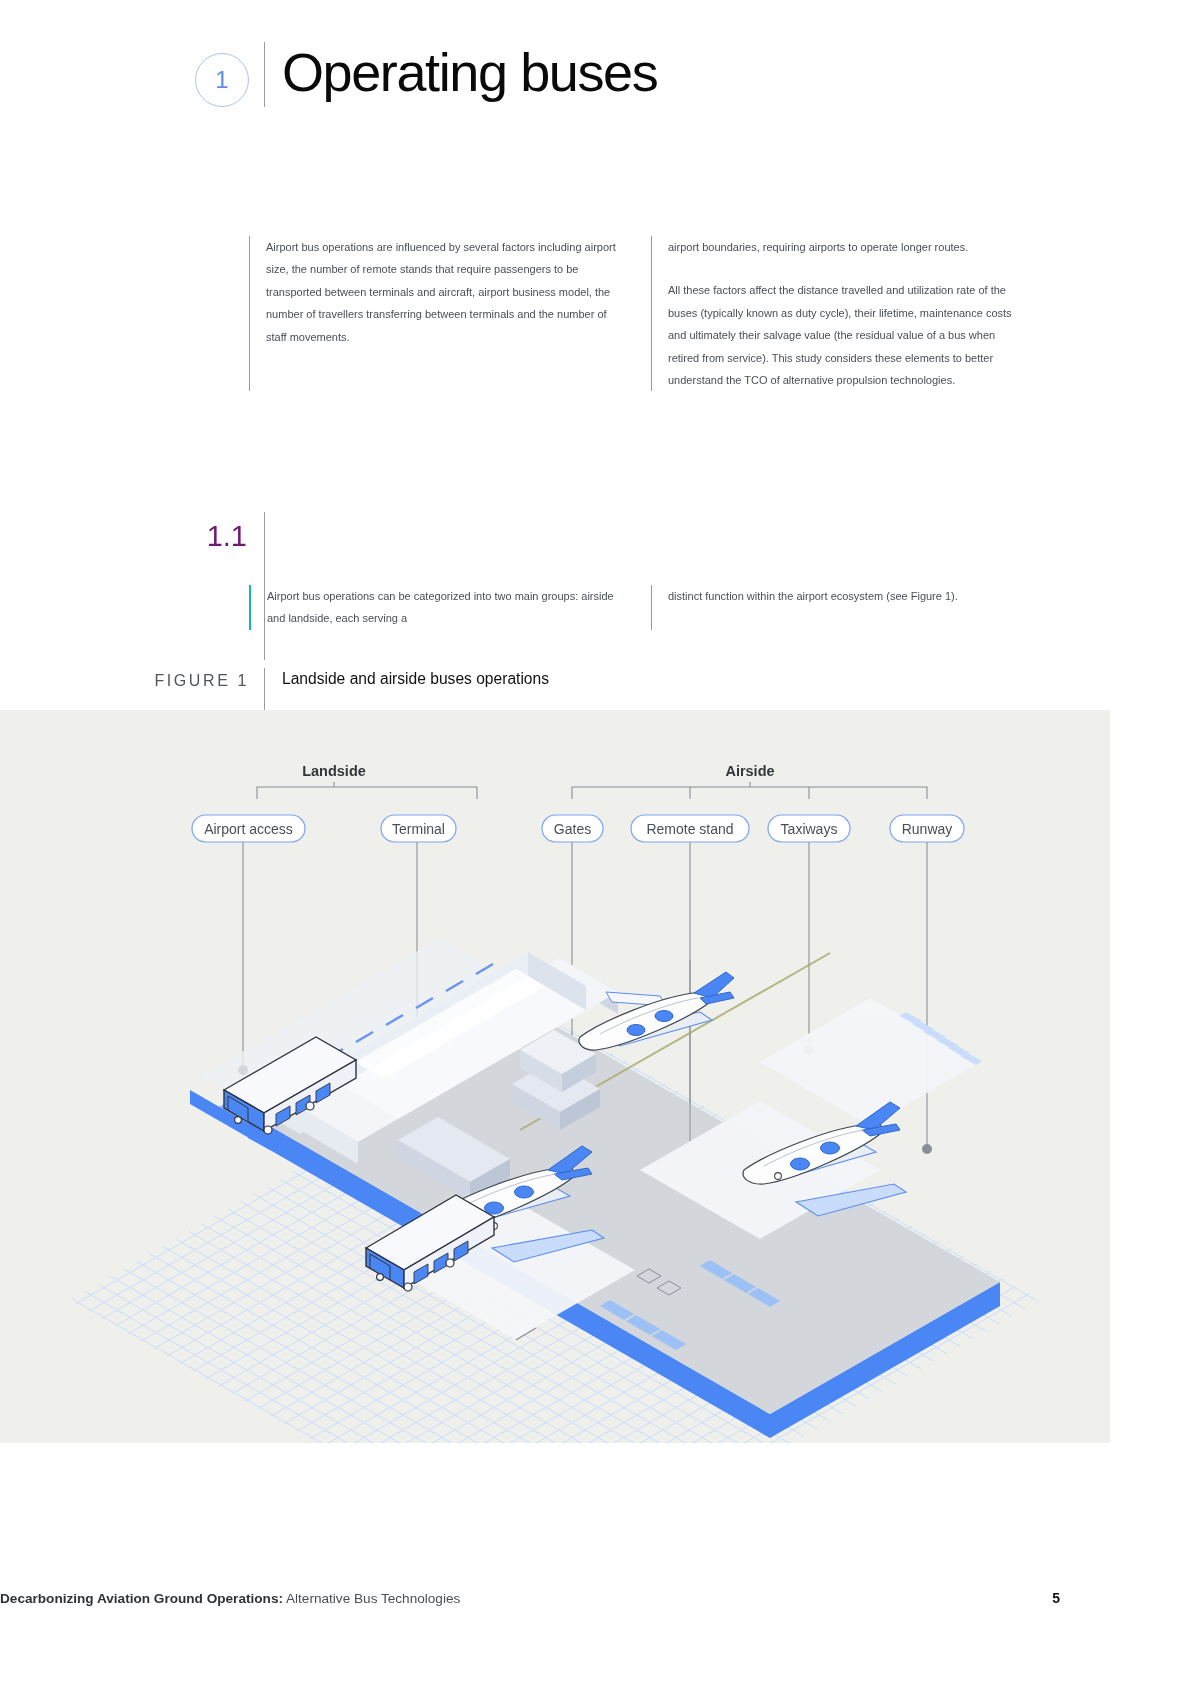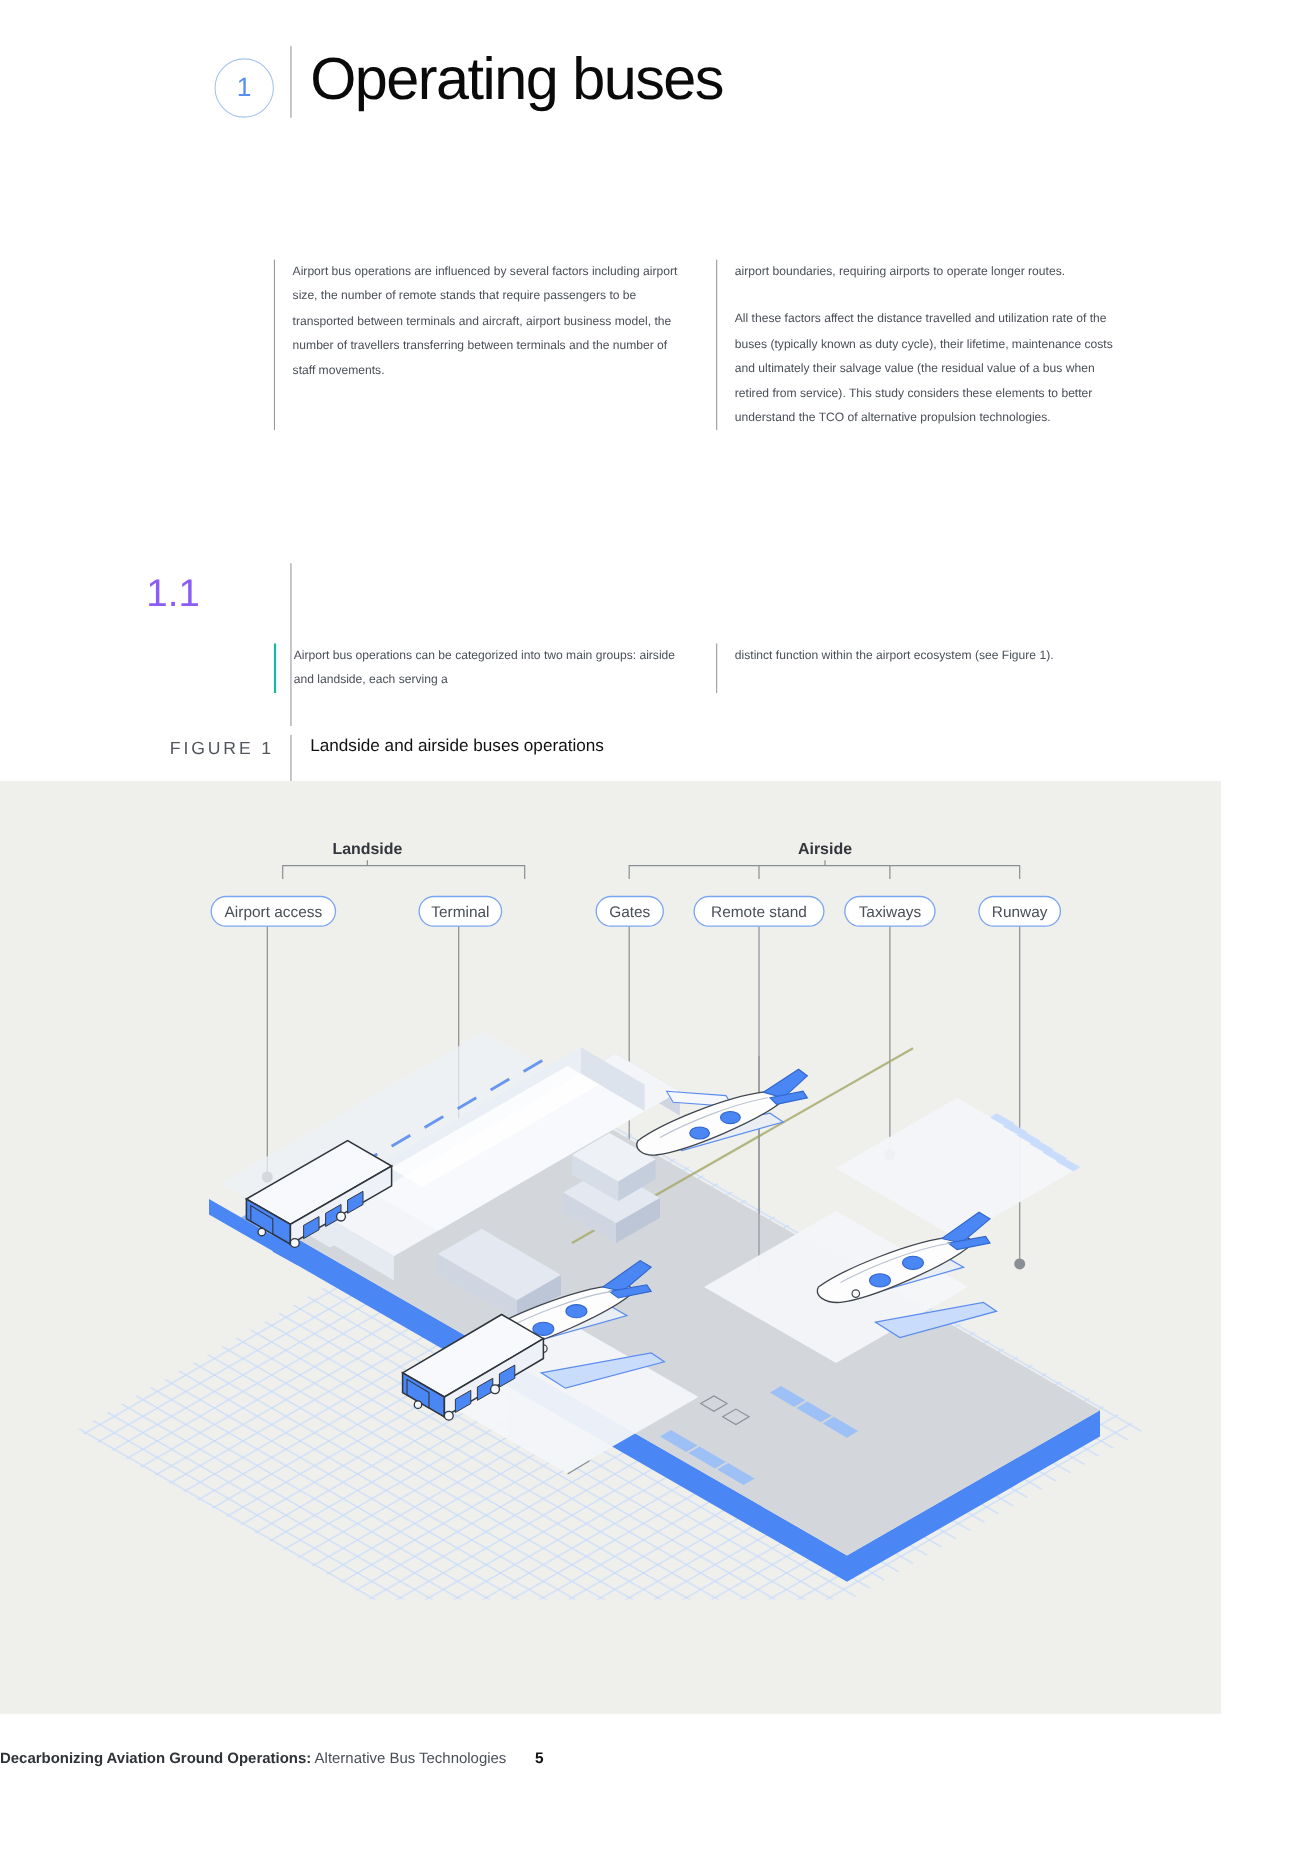--- a/index.html
+++ b/index.html
@@ -94,22 +94,23 @@
   .sub-head {
     position: absolute;
     left: 133px;
     top: 512px;
     width: 960px;
     display: flex;
     align-items: flex-start;
   }
   .sub-num-col {
     width: 116px;
-    font-size: 35px;
-    color: #8b5cf6;
+    text-align: right;
+    font-size: 29px;
+    color: #701a75;
     padding-top: 8px;
     box-sizing: border-box;
     padding-right: 2px;
   }
   .sub-rule {
     width: 1px;
     background: #9a9a9a;
     margin-left: 15px;
     height: 148px;
   }
@@ -164,34 +165,34 @@
     color: #111111;
     padding-top: 2px;
   }
 
   
   .figure-panel {
     position: absolute;
     left: 0;
     top: 710px;
     width: 1110px;
-    height: 848px;
+    height: 733px;
     background: #efefec;
     overflow: hidden;
   }
   .figure-svg { display: block; }
 
   
   .footer {
     position: absolute;
     left: 0;
     top: 1590px;
     width: 1060px;
     display: flex;
-    justify-content: flex-start;
+    justify-content: space-between;
     align-items: baseline;
     gap: 26px;
     font-size: 13.6px;
     color: #4a4f57;
   }
   .footer-title { white-space: nowrap; }
   .footer-title b { color: #2f3338; font-weight: 700; }
   .footer-page {
     font-weight: 700;
     color: #111;

